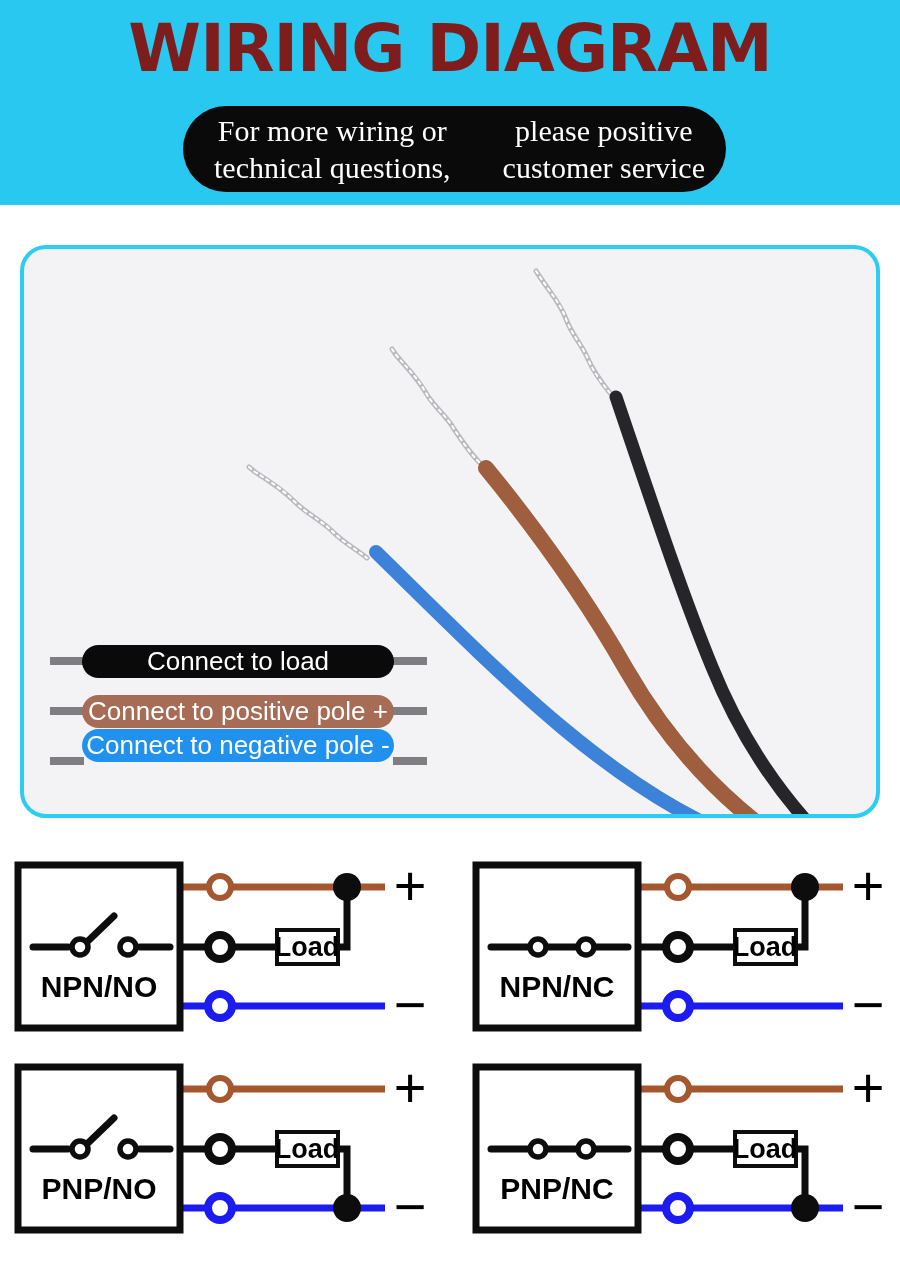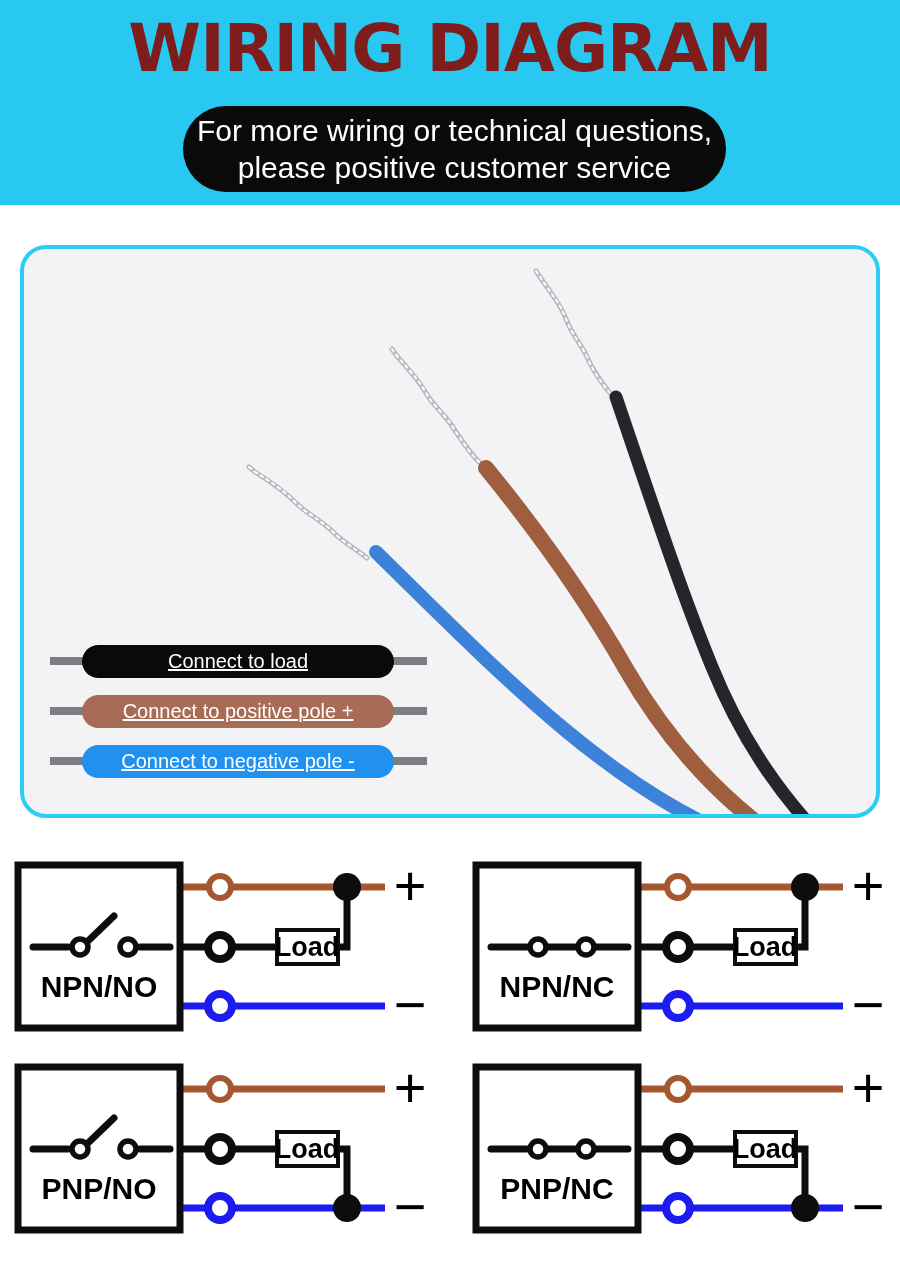--- a/index.html
+++ b/index.html
@@ -15,44 +15,43 @@
   }
   .title {
     position:absolute; top:10px; left:0; width:100%;
     text-align:center; color:#7f1d1d;
     font-family:"DejaVu Sans","Liberation Sans",sans-serif;
     font-size:66px; font-weight:800; letter-spacing:-1px; white-space:nowrap;
   }
   .note-pill {
     position:absolute; left:183px; top:106px; width:543px; height:86px;
     background:#0a0a0a; border-radius:44px; color:#fff;
-    display:flex; flex-direction:column; justify-content:center; align-items:center;
-    font-size:30px; line-height:1.25; text-align:center;
+    display:flex; flex-direction:row; justify-content:center; align-items:center;
+    font-size:30px; line-height:1.25; text-align:center;font-family:Liberation Serif, serif;
   }
 
   
   .panel {
     position:absolute; left:20px; top:245px; width:860px; height:573px;
     box-sizing:border-box; background:var(--photo-bg,#f3f3f6);
     border:4px solid var(--panel-border,#2bcdf2); border-radius:26px;
   }
   .photo { position:absolute; left:0; top:0; width:852px; height:565px; border-radius:22px; }
   .pw  { fill:none; stroke-linecap:round; }
   .pw-blue  { stroke:var(--photo-wire-blue,#3b82d8);  stroke-width:14; }
   .pw-brown { stroke:var(--photo-wire-brown,#9f5f3e); stroke-width:16; }
   .pw-black { stroke:var(--photo-wire-black,#26262a); stroke-width:13; }
   .bare    { fill:none; stroke:var(--bare-wire,#b9b9bf); stroke-width:5; stroke-linecap:round; }
   .bare-hi { fill:none; stroke:#ffffff; stroke-width:2; stroke-dasharray:3 4; stroke-linecap:round; }
 
   .lab-line { position:absolute; height:8px; width:34px; background:var(--line-gray,#7e7e82); }
   .pill {
     position:absolute; left:58px; width:312px; height:33px; border-radius:17px;
-    color:#fff; font-size:20px; display:flex; align-items:center; justify-content:center;
+    color:#fff; font-size:26px; display:flex; align-items:center; justify-content:center;
     white-space:nowrap;
-    text-decoration:underline;
   }
   .pill-black { background:var(--pill-black,#0a0a0a); }
   .pill-brown { background:var(--pill-brown,#a76c55); }
   .pill-blue  { background:var(--pill-blue,#2191f0); }
 
   
   .sch { position:absolute; width:450px; height:205px; }
   .sch .w { fill:none; stroke-width:7; }
   .sch .brown { stroke:var(--sch-brown,#a5572f); }
   .sch .blk   { stroke:var(--sch-black,#0d0d0d); }
@@ -107,21 +106,21 @@
   <div class="lab-line" style="left:26px;  top:408px;"></div>
   <div class="lab-line" style="left:369px; top:408px;"></div>
   <div class="pill pill-black" style="top:396px;">Connect to load</div>
 
   <div class="lab-line" style="left:26px;  top:458px;"></div>
   <div class="lab-line" style="left:369px; top:458px;"></div>
   <div class="pill pill-brown" style="top:446px;">Connect to positive pole +</div>
 
   <div class="lab-line" style="left:26px;  top:508px;"></div>
   <div class="lab-line" style="left:369px; top:508px;"></div>
-  <div class="pill pill-blue" style="top:496px;">Connect to negative pole -</div>
+  <div class="pill pill-blue" style="top:480px;">Connect to negative pole -</div>
 </div>
 
 <svg class="sch" style="left:0; top:850px;" viewBox="0 0 450 205">
   <path class="w brown" d="M180 37 H385"></path>
   <path class="w blk" d="M180 97 H277"></path>
   <path class="w blk" d="M338 97 h9 V37"></path>
   <path class="w blue" d="M180 156 H385"></path>
   <circle class="ring ring-brown" cx="220" cy="37" r="11"></circle>
   <circle class="ring ring-black" cx="220" cy="97" r="12"></circle>
   <circle class="ring ring-blue" cx="220" cy="156" r="12"></circle>

